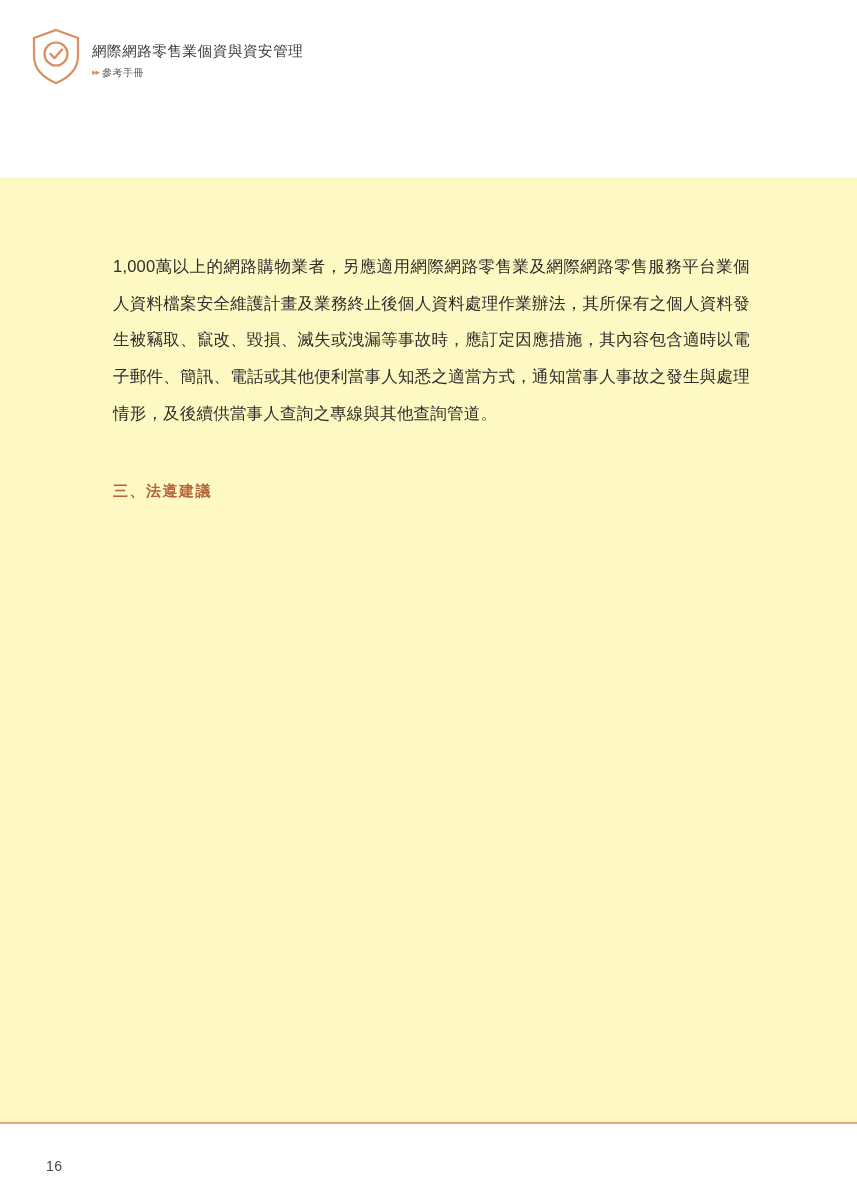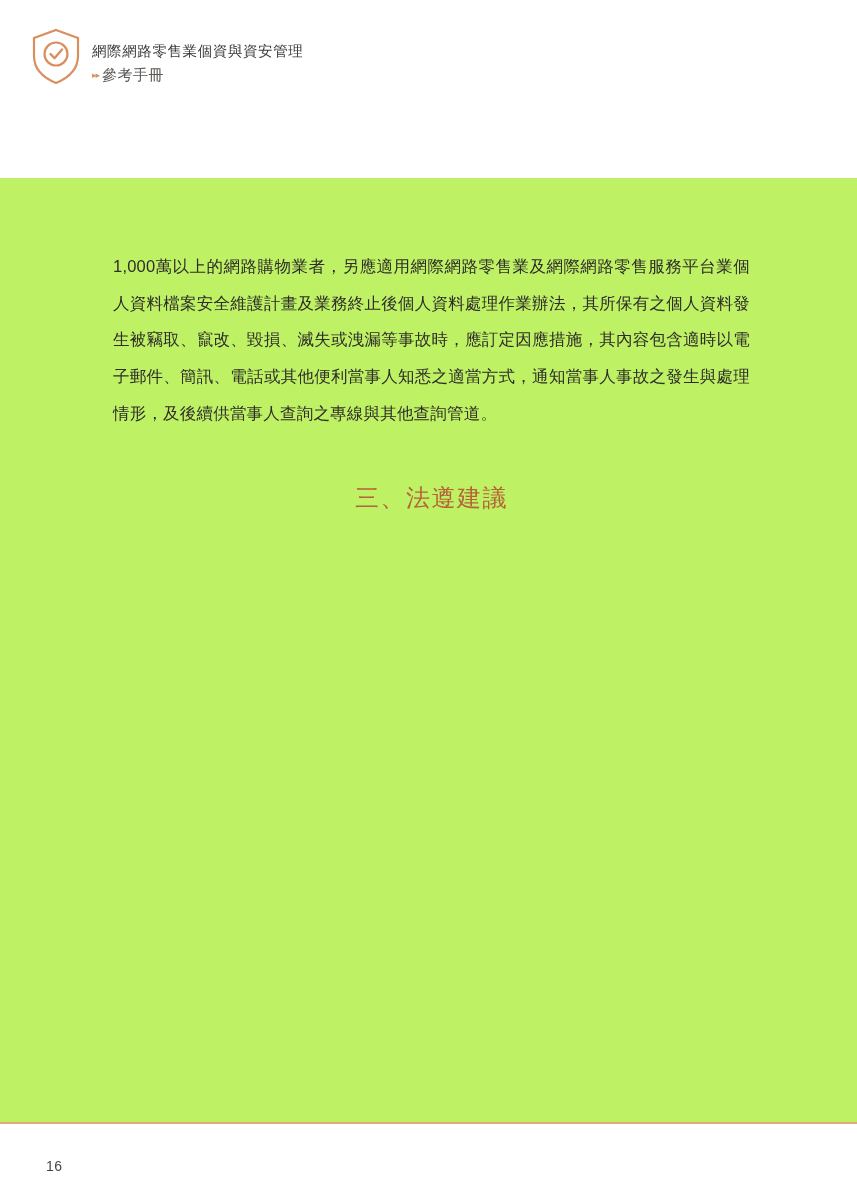--- a/index.html
+++ b/index.html
@@ -58,34 +58,34 @@
     margin-top: 5px;
   }
   .header-sub-arrows {
     color: #d98f5f;
     font-size: 9px;
     letter-spacing: -1px;
     margin-right: 3px;
     line-height: 1;
   }
   .header-subtitle {
-    font-size: 15px;
+    font-size: 10px;
     letter-spacing: 0.5px;
     color: #5a5653;
     white-space: nowrap;
   }
 
   
   .content-panel {
     position: absolute;
     top: 178px;
     left: 0;
     width: 857px;
     height: 944px;
-    background: #bef264;
+    background: #fef9c3;
   }
   .content-inner {
     position: absolute;
     left: 113px;
     top: 70px;
     width: 637px;
   }
 
   p.body-text {
     margin: 0 0 0 0;
@@ -98,26 +98,25 @@
   }
   p.indent {
     text-indent: 2em;
   }
   .para-gap {
     height: 28px;
   }
 
   h2.section-heading {
     margin: 48px 0 14px 0;
-    font-size: 24px;
-    font-weight: normal;
+    font-size: 15px;
+    font-weight: bold;
     color: #b5643a;
     letter-spacing: 1.5px;
     line-height: 1.6;
-    text-align: center;
   }
 
   
   .footer-rule {
     position: absolute;
     left: 0;
     top: 1122px;
     width: 857px;
     height: 2px;
     background: #e2a878;

